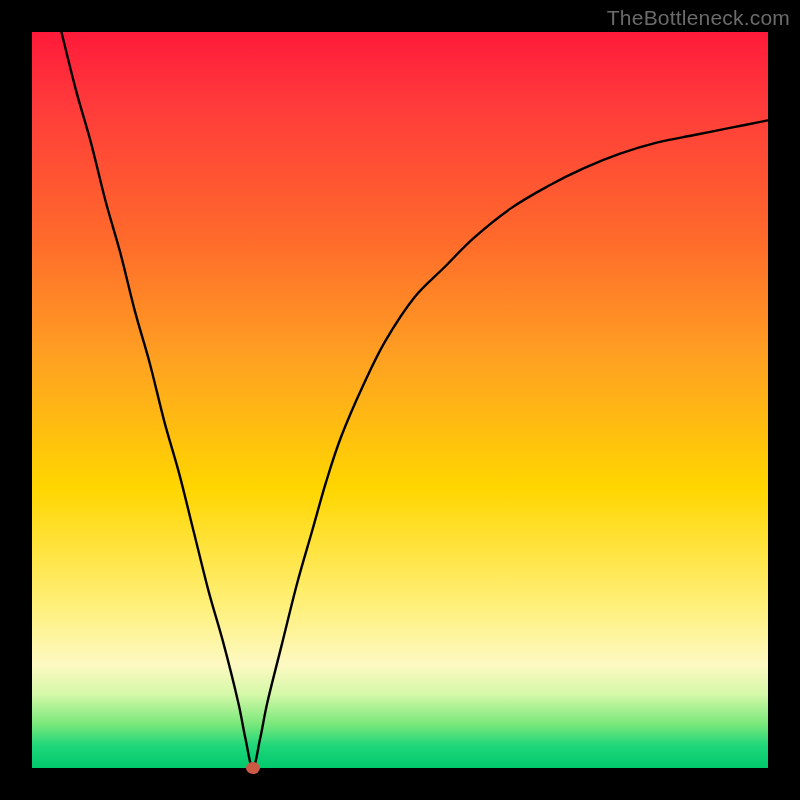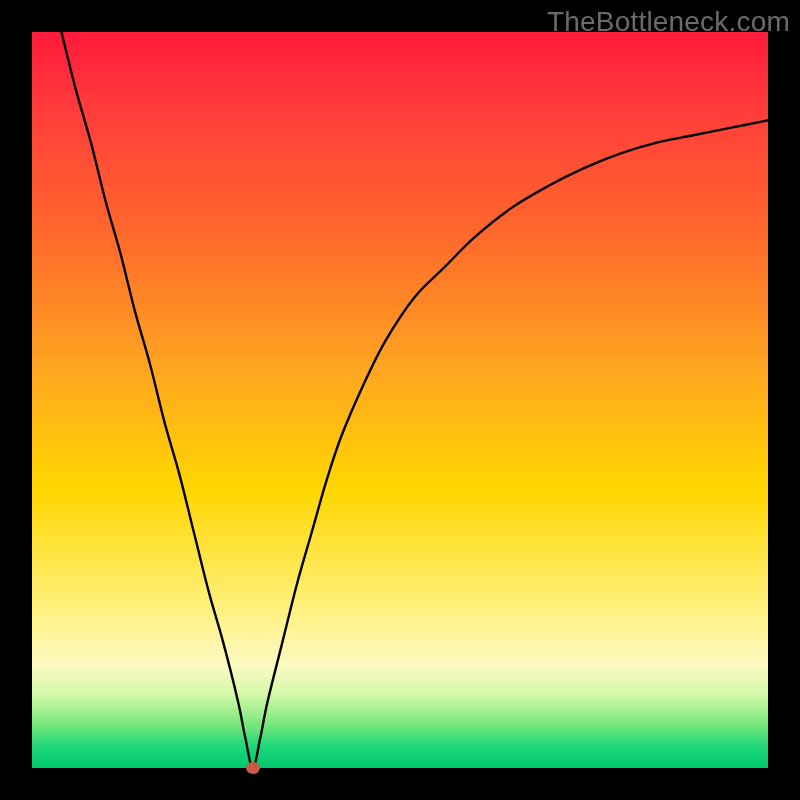--- a/index.html
+++ b/index.html
@@ -39,21 +39,21 @@
       #7be87b 94%,
       #1fd67a 97%,
       #00c96c 100%
     );
   }
   .watermark {
     position: absolute;
     top: 6px;
     right: 10px;
     color: #6b6b6b;
-    font-size: 28px;
+    font-size: 21px;
     font-weight: 400;
     letter-spacing: 0.2px;
   }
   svg.curve {
     position: absolute;
     left: 0;
     top: 0;
     width: 736px;
     height: 736px;
   }

